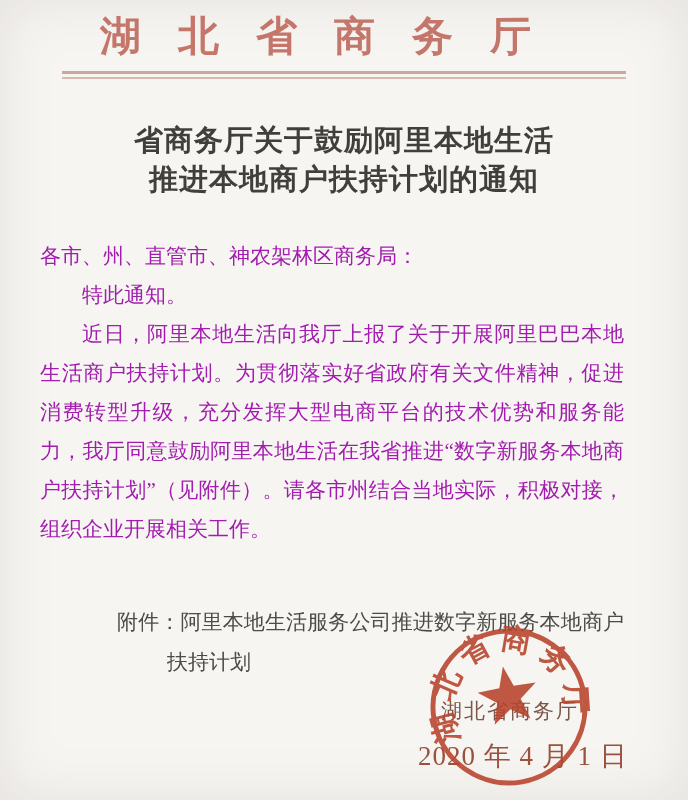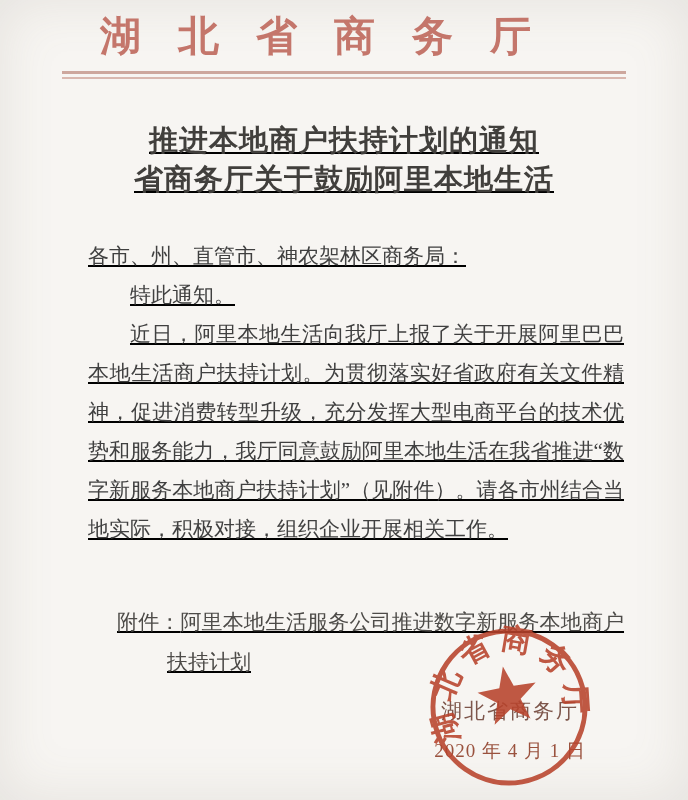--- a/index.html
+++ b/index.html
@@ -7,21 +7,20 @@
     width:688px; height:800px;
     background:#efedea;
     font-family:"Liberation Serif","DejaVu Serif",serif;
   }
   .page {
     position:relative;
     width:688px; height:800px;
     background:#f7f5f2;
     box-shadow:inset 0 0 55px rgba(120,110,100,0.14);
     overflow:hidden;
-    text-decoration:underline;
   }
   
   .letterhead { padding-top:9px; text-align:center; transform:translateX(-10px); }
   .org-name {
     display:inline-block;
     font-size:41px; font-weight:bold;
     color:#c4766b;
     letter-spacing:37px;
     white-space:nowrap;
   }
@@ -35,24 +34,24 @@
   .doc-title {
     margin-top:42px;
     text-align:center;
     font-size:29px; font-weight:bold;
     line-height:39px;
     color:#413f3c;
     letter-spacing:1px;
   }
   
   .doc-body {
-    margin:38px 64px 0 88px;
+    margin:38px 64px 0 40px;
     font-size:21px;
     line-height:39px;
-    color:#404040;
+    color:#a21caf;
     text-align:justify;
   }
   .salutation { text-indent:0; }
   .para { text-indent:2em; margin:0; }
   
   .attachment {
     margin:53px 64px 0 64px;
     padding-left:103px;
     text-indent:-50px;
     font-size:21px;
@@ -62,21 +61,21 @@
   }
   
   .signature {
     position:absolute;
     left:418px; top:697px;
     width:184px;
     text-align:center;
     z-index:1;
   }
   .sig-org  { font-size:21px; color:#7d564b; letter-spacing:2px; }
-  .sig-date { margin-top:13px; font-size:19px; color:#9a523e; letter-spacing:1px; white-space:nowrap; }
+  .sig-date { margin-top:13px; font-size:27px; color:#9a523e; letter-spacing:1px; white-space:nowrap; }
   
   .seal {
     position:absolute;
     left:423px; top:623px;
     width:172px; height:170px;
     z-index:2;
     opacity:0.88;
   }
   .seal svg { display:block; width:172px; height:170px; }
   .seal text {
@@ -88,22 +87,22 @@
 <body>
 
 <div class="page">
 
   <div class="letterhead">
     <span class="org-name">湖北省商务厅</span>
   </div>
   <div class="header-divider"></div>
 
   <div class="doc-title">
+    <div>省商务厅关于鼓励阿里本地生活</div>
     <div>推进本地商户扶持计划的通知</div>
-    <div>省商务厅关于鼓励阿里本地生活</div>
   </div>
 
   <div class="doc-body">
     <div class="salutation">各市、州、直管市、神农架林区商务局：</div>
     <p class="para">特此通知。</p>
     <p class="para">近日，阿里本地生活向我厅上报了关于开展阿里巴巴本地生活商户扶持计划。为贯彻落实好省政府有关文件精神，促进消费转型升级，充分发挥大型电商平台的技术优势和服务能力，我厅同意鼓励阿里本地生活在我省推进“数字新服务本地商户扶持计划”（见附件）。请各市州结合当地实际，积极对接，组织企业开展相关工作。</p>
   </div>
 
   <div class="attachment"><span>附件：</span><span>阿里本地生活服务公司推进数字新服务本地商户扶持计划</span></div>
 

